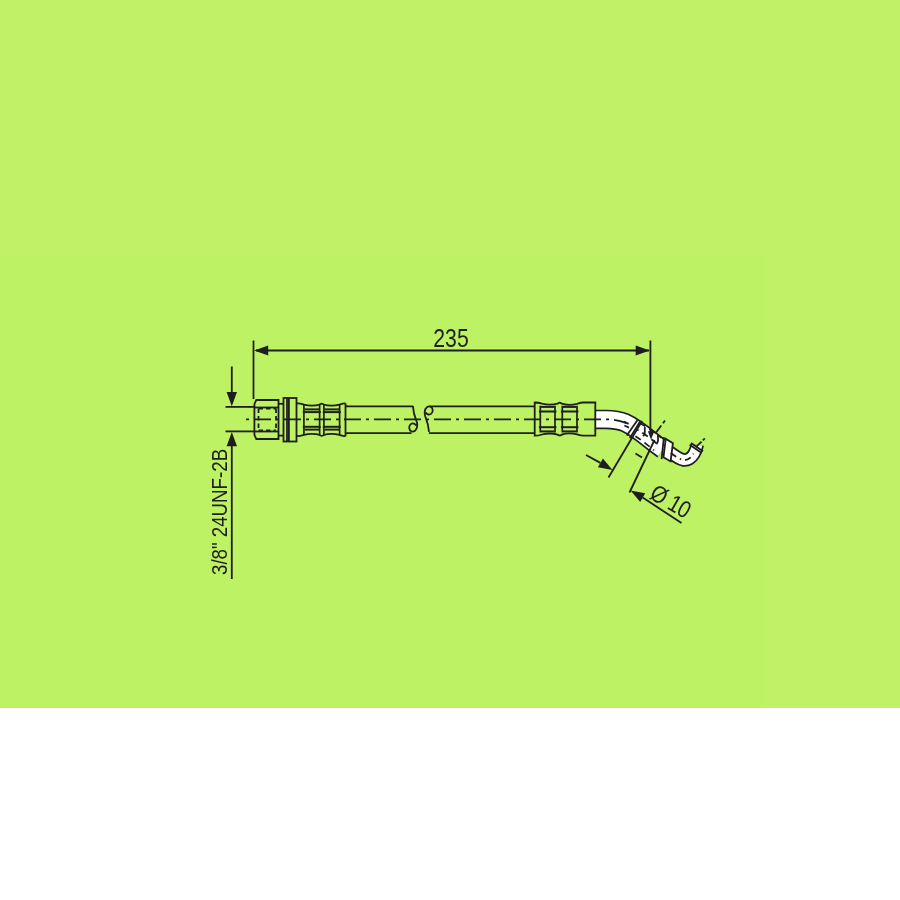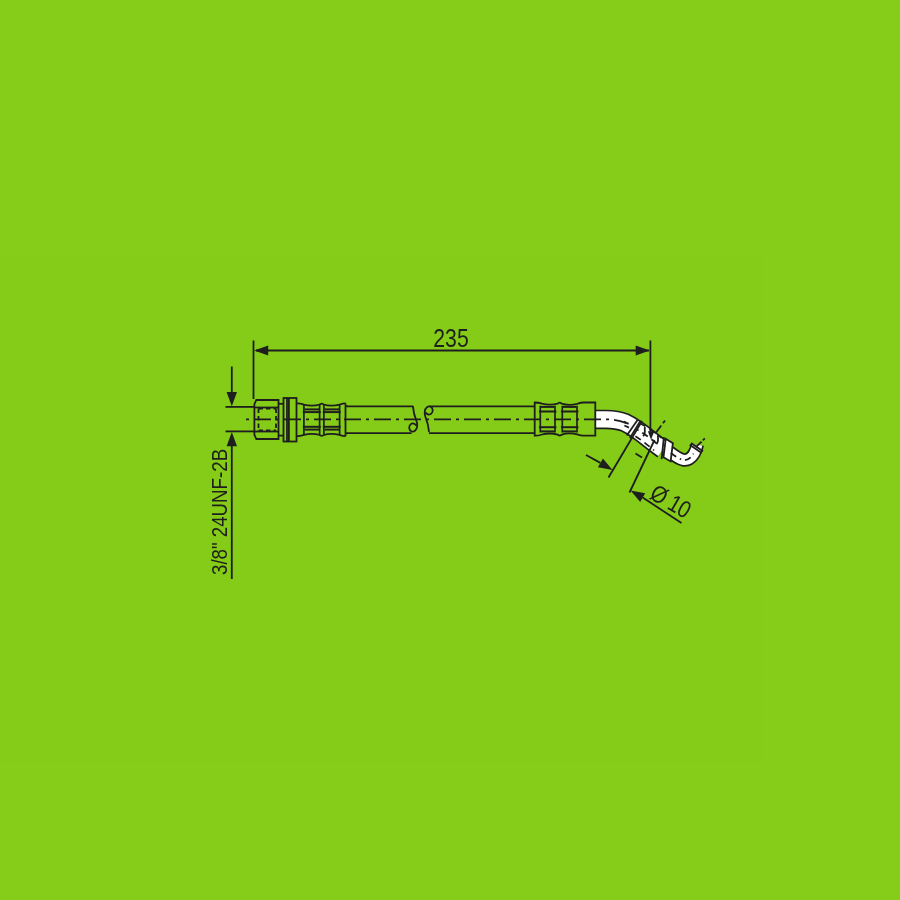--- a/index.html
+++ b/index.html
@@ -1,16 +1,16 @@
 <!DOCTYPE html>
 <html><head>
 <meta charset="utf-8">
 <style>
   html,body{margin:0;padding:0;background:#ffffff;}
-  .page{width:900px;height:900px;position:relative;background:#84cc16;overflow:hidden;opacity:0.99;}
+  .page{width:900px;height:708px;position:relative;background:#bef264;overflow:hidden;opacity:0.99;}
   text{font-family:"Liberation Sans",sans-serif;fill:#1c1c1c;}
   svg{filter:grayscale(1) blur(0.4px);}
 </style>
 </head>
 <body>
 <div class="page">
 <svg width="900" height="900" viewBox="0 0 900 900">
 <g stroke="#1c1c1c" stroke-width="1.8" fill="none" stroke-linecap="butt">
 
 <g>

